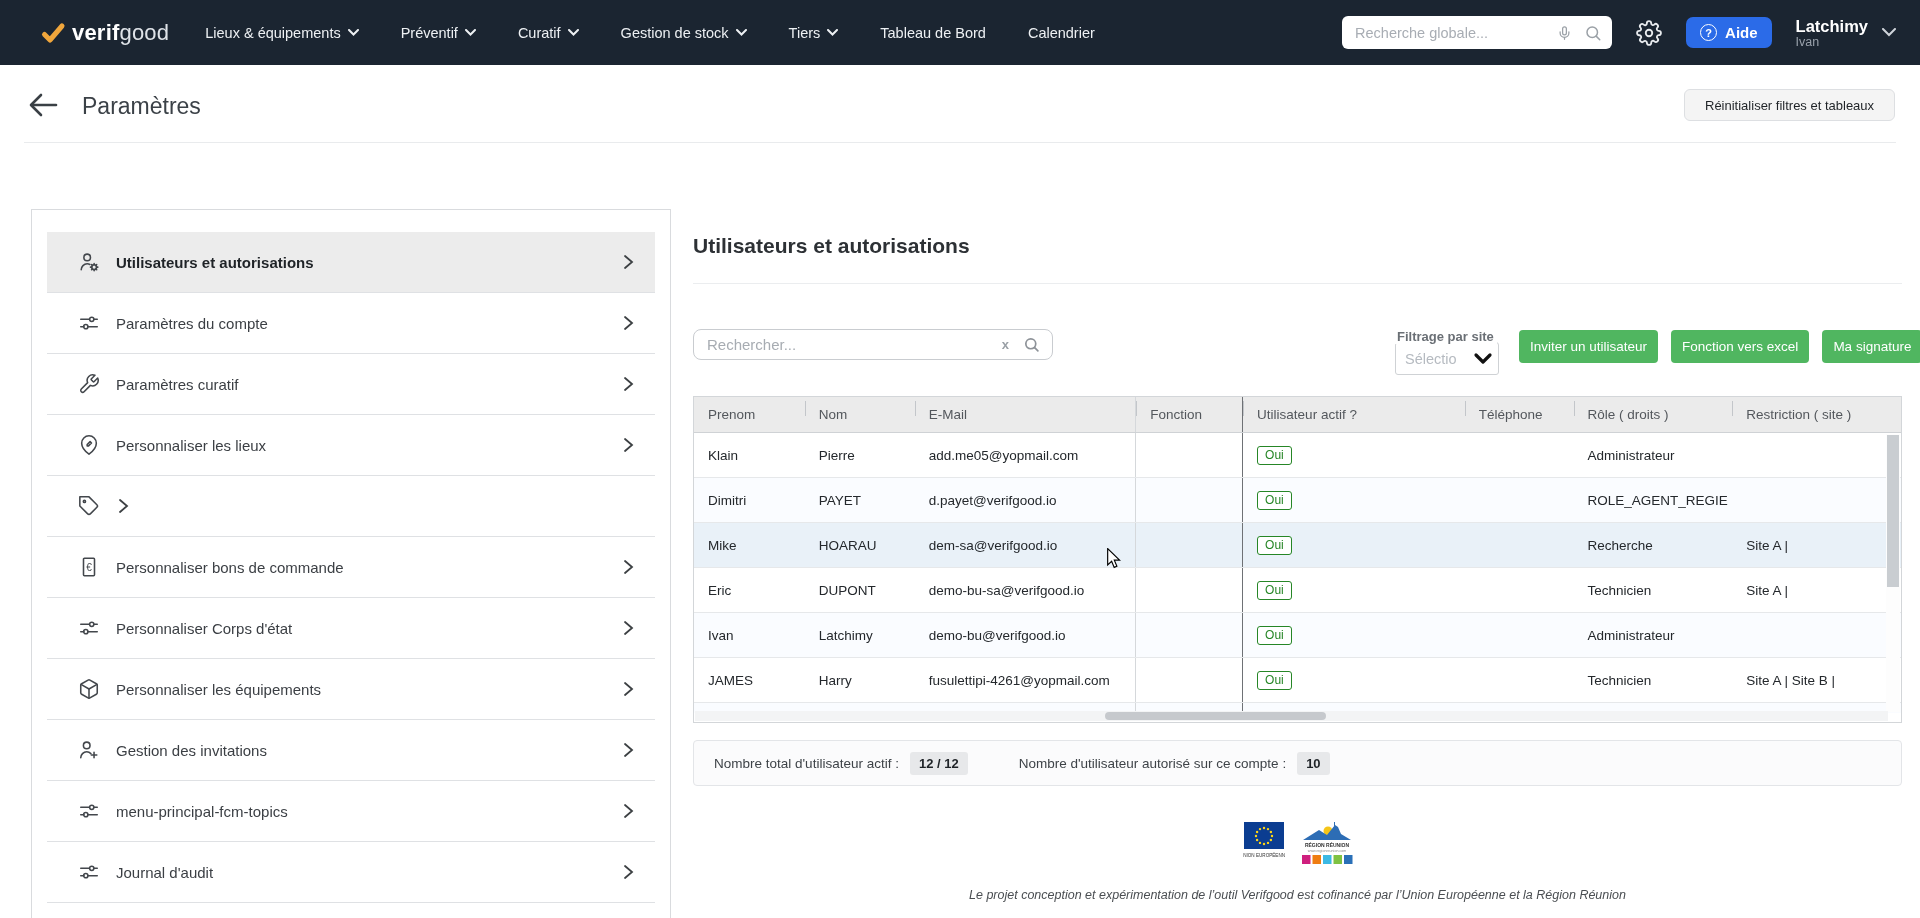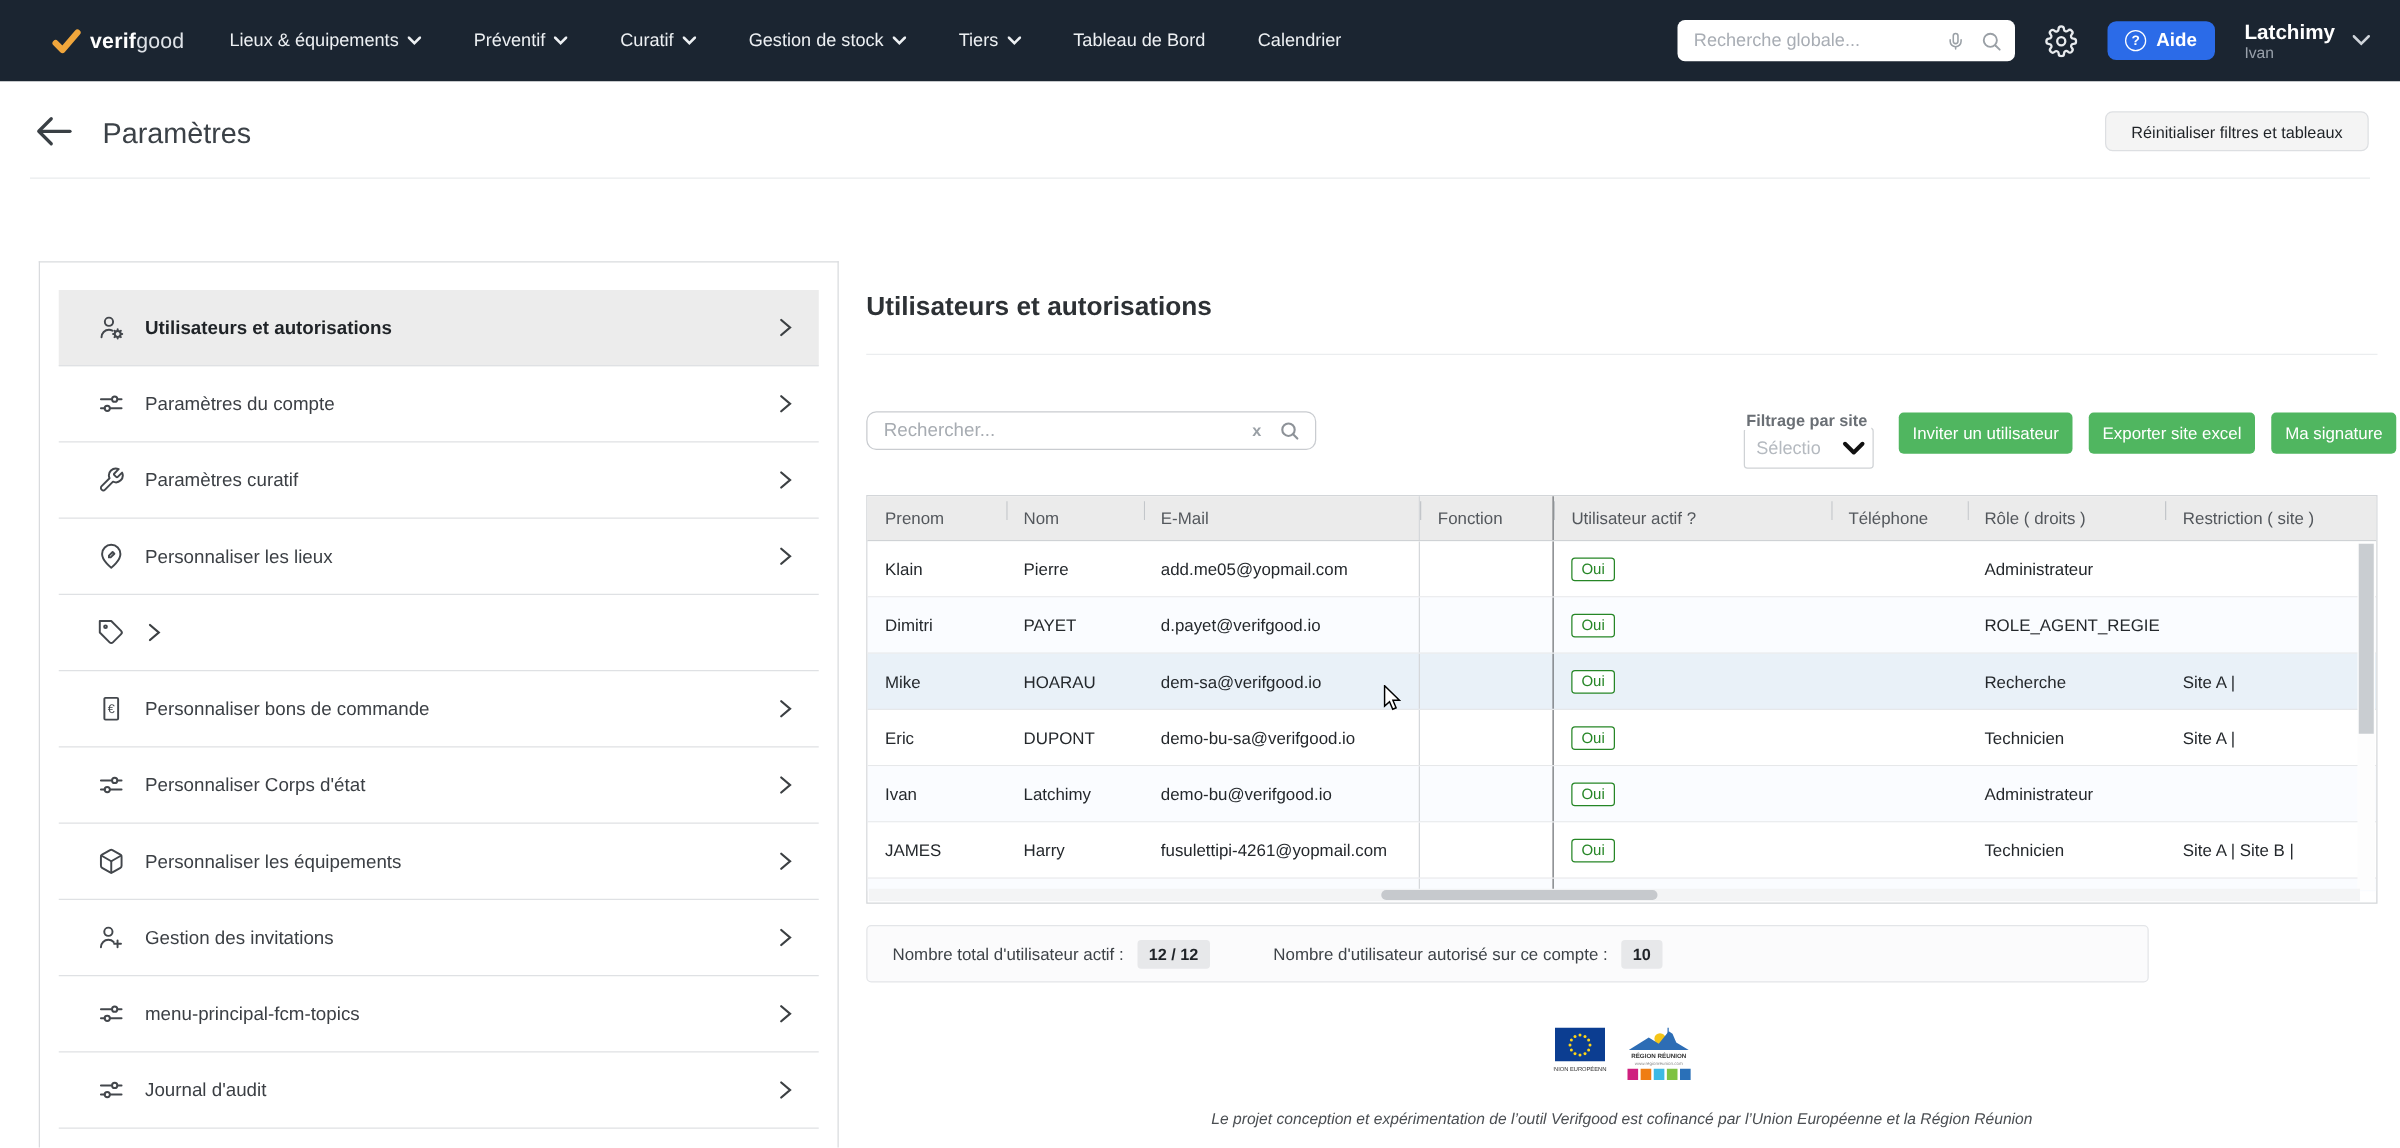--- a/index.html
+++ b/index.html
@@ -4,21 +4,21 @@
 <style>
   * { margin:0; padding:0; box-sizing:border-box; }
   html,body { width:1920px; height:918px; overflow:hidden; background:#fff;
     font-family:"Liberation Sans","DejaVu Sans",sans-serif; }
   svg { display:block; }
 
   
   .navbar { position:absolute; left:0; top:0; width:1920px; height:65px;
     background:#1b2531; display:flex; align-items:center; padding:0 24px 0 40px; }
   .logo { display:flex; align-items:center; gap:5px; }
-  .logo-text { font-size:17px; color:#fff; letter-spacing:.2px; }
+  .logo-text { font-size:22px; color:#fff; letter-spacing:.2px; }
   .logo-text b { font-weight:700; }
   .logo-text .lt { font-weight:400; color:#dfe3e8; }
   .nav-menu { display:flex; align-items:flex-start; gap:42px; margin-left:36px; }
   .nav-item { display:flex; align-items:center; gap:7px; color:#edf0f3; font-size:14.5px;
     cursor:pointer; white-space:nowrap; }
   .nav-right { margin-left:auto; display:flex; align-items:center; gap:24px; }
   .nav-search { position:relative; width:270px; height:33px; background:#fff; border-radius:6px;
     display:flex; align-items:center; }
   .nav-search input { border:0; outline:0; background:transparent; width:200px; margin-left:13px;
     font-size:14.5px; color:#333; font-family:inherit; }
@@ -94,21 +94,21 @@
   .c3{width:108px; border-left:1px solid #d5d8db; border-right:1px solid #6e7175;}
   .c4{width:222px;} .c5{width:109px;} .c6{width:159px;} .c7{width:169px;}
   .badge-oui { border:1px solid #268626; color:#268626; background:#fff; font-size:12px;
     padding:1px 7px 2px; border-radius:3px; }
   .vscroll { position:absolute; right:1px; top:37px; width:14px; height:278px; background:#fdfdfd; }
   .vthumb { position:absolute; left:1px; top:1px; width:12px; height:152px; background:#c9cdd1; }
   .hscroll { position:absolute; left:1px; bottom:1px; width:1193px; height:10px; background:#f3f4f5; }
   .hthumb { position:absolute; left:410px; top:1px; width:221px; height:8px; background:#c6c9cd; border-radius:4px; }
 
   
-  .totals { position:absolute; left:693px; top:740px; width:1026px; height:46px;
+  .totals { position:absolute; left:693px; top:740px; width:1209px; height:46px;
     background:#fbfbfc; border:1px solid #e3e5e8; border-radius:4px; display:flex;
     align-items:center; padding-left:20px; gap:11px; }
   .totals .lbl { font-size:13.5px; color:#3e4348; }
   .totals .val { background:#e7e8ea; border-radius:3px; font-size:13px; font-weight:700;
     color:#1f2327; padding:4px 9px; }
   .totals .lbl2 { margin-left:40px; }
 
   
   .footer-logos { position:absolute; left:693px; top:822px; width:1209px; display:flex;
     justify-content:center; align-items:flex-start; gap:16px; }
@@ -410,21 +410,21 @@
   <span class="val">Sélectio</span>
   <span class="chev">
     <svg width="20" height="16" viewBox="0 0 20 16">
         <path d="M3 4l7 7 7-7" fill="none" stroke="#111" stroke-width="3.2" stroke-linecap="round" stroke-linejoin="round"></path>
       </svg>
   </span>
 </div>
 
 <div class="green-btns">
   <button class="gbtn">Inviter un utilisateur</button>
-  <button class="gbtn">Exporter site excel</button>
+  <button class="gbtn">Fonction vers excel</button>
   <button class="gbtn">Ma signature</button>
 </div>
 
 <div class="table">
   <div class="thead">
     <div class="th c0">Prenom</div>
     <div class="th c1">Nom</div>
     <div class="th c2">E-Mail</div>
     <div class="th c3">Fonction</div>
     <div class="th c4">Utilisateur actif ?</div>

